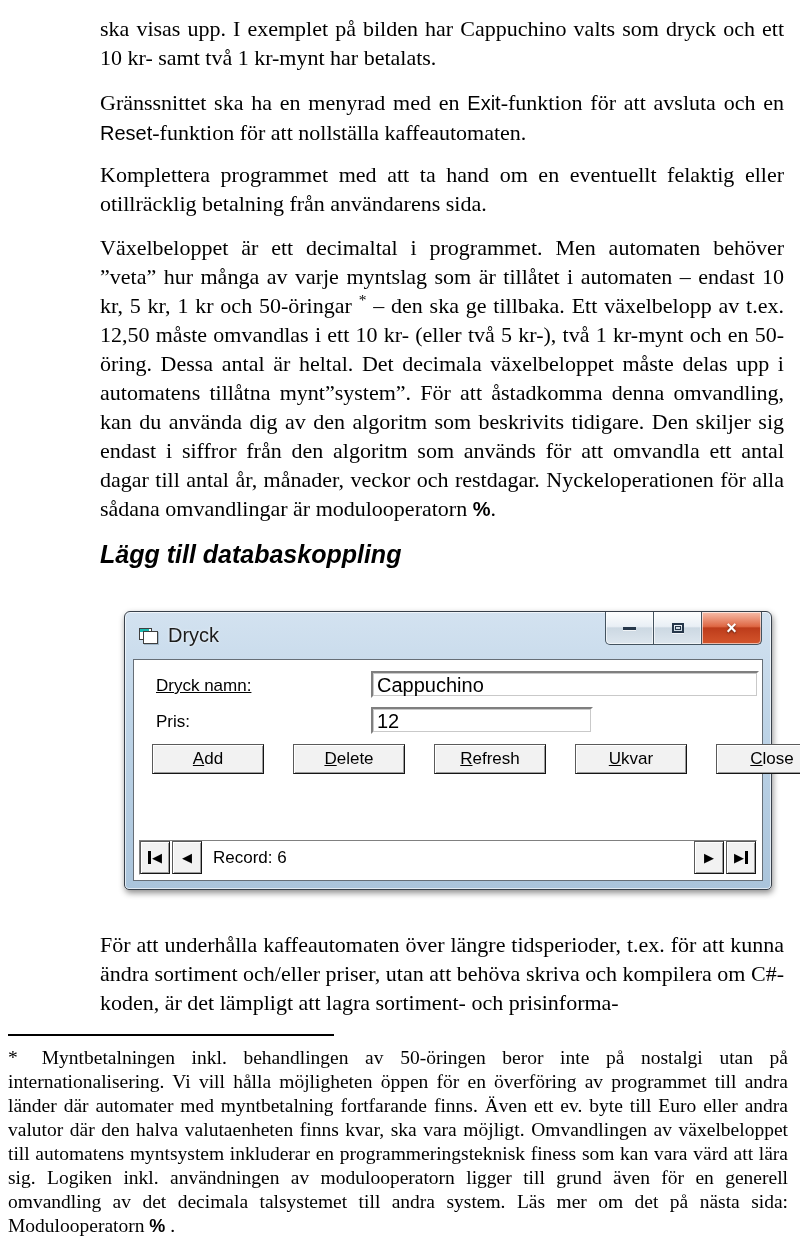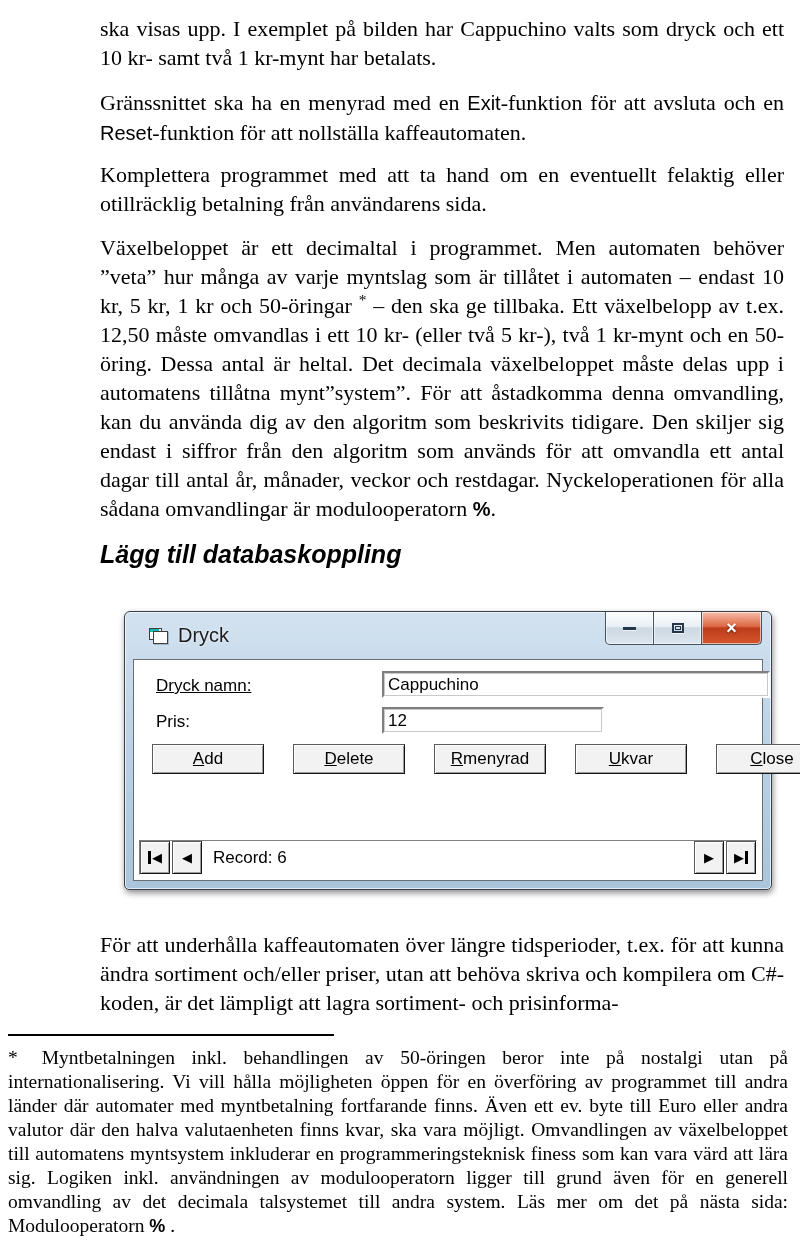--- a/index.html
+++ b/index.html
@@ -24,21 +24,21 @@
   .fn-marker{display:inline-block;margin-right:24px;}
   .fn-sans{font-family:"Liberation Sans",sans-serif;font-weight:bold;font-size:18px;}
 
   
   .win{position:absolute;left:124px;top:611px;width:646px;height:277px;
        background:linear-gradient(180deg,#d3e2f0 0%,#bed4e7 40%,#aac4db 100%);
        border:1px solid #38404a;border-radius:6px 6px 5px 5px;
        box-shadow:inset 0 0 0 1px rgba(255,255,255,.65), 1px 3px 6px rgba(0,0,0,.45);
        font-family:"Liberation Sans",sans-serif;}
   .titlebar{position:absolute;left:0;top:0;right:0;height:47px;display:flex;
-            align-items:center;padding-left:24px;box-sizing:border-box;}
+            align-items:center;padding-left:14px;box-sizing:border-box;}
   .title-text{margin-left:10px;font-size:20px;color:#1c1c1c;
               text-shadow:0 0 3px rgba(255,255,255,.9);}
 
   
   .form-icon{position:relative;width:19px;height:16px;flex:0 0 auto;}
   .form-icon .back{position:absolute;left:0;top:0;width:11px;height:10px;
                    background:#fff;border:1px solid #3f3f3f;}
   .form-icon .back-bar{position:absolute;left:1px;top:1px;width:9px;height:3px;background:#19b8ae;}
   .form-icon .front{position:absolute;left:4px;top:3px;width:13px;height:11px;
                     background:#fff;border:1px solid #3f3f3f;box-shadow:1px 1px 0 #9fb6c8;}
@@ -60,22 +60,22 @@
   .glyph-close{font-weight:bold;font-size:18px;color:#fff;line-height:1;
                text-shadow:0 1px 2px rgba(0,0,0,.55);}
 
   
   .client{position:absolute;left:8px;right:8px;top:47px;bottom:8px;
           background:#ffffff;border:1px solid #666e76;}
 
   .fld-label{position:absolute;font-size:17px;color:#000;}
   .tb{position:absolute;height:22px;background:#fff;border:2px solid;
       border-color:#7f7f7f #ffffff #ffffff #7f7f7f;box-shadow:0 0 0 1px #c9c9c9 inset;
-      font-family:"Liberation Sans",sans-serif;font-size:17px;padding:1px 0 0 4px;
-      box-sizing:content-box;color:#000;outline:none;margin-left:11px;}
+      font-family:"Liberation Sans",sans-serif;font-size:20px;padding:1px 0 0 4px;
+      box-sizing:content-box;color:#000;outline:none;}
 
   .btn-row{position:absolute;left:18px;top:84px;display:flex;gap:29px;}
   .btn3d{width:112px;height:30px;background:#f2f2f2;color:#000;
          border:1px solid #5a5a5a;border-right-color:#151515;border-bottom-color:#151515;
          box-shadow:inset 1px 1px 0 #ffffff, inset -1px -1px 0 #9c9c9c;
          display:flex;align-items:center;justify-content:center;
          font-family:"Liberation Sans",sans-serif;font-size:17px;cursor:default;}
   .mn{text-decoration:underline;}
 
   .recbar{position:absolute;left:5px;right:5px;bottom:5px;height:33px;background:#fff;
@@ -141,21 +141,21 @@
       <input class="tb" style="left: 237px; top: 47px; width: 214px;" type="text" value="12">
 
       <div class="btn-row">
         <button class="btn3d">
             <span><span class="mn">A</span><span>dd</span></span>
           </button>
         <button class="btn3d">
             <span><span class="mn">D</span><span>elete</span></span>
           </button>
         <button class="btn3d">
-            <span><span class="mn">R</span><span>menyrad</span></span>
+            <span><span class="mn">R</span><span>efresh</span></span>
           </button>
         <button class="btn3d">
             <span><span class="mn">U</span><span>kvar</span></span>
           </button>
         <button class="btn3d">
             <span><span class="mn">C</span><span>lose</span></span>
           </button>
       </div>
 
       <div class="recbar">

